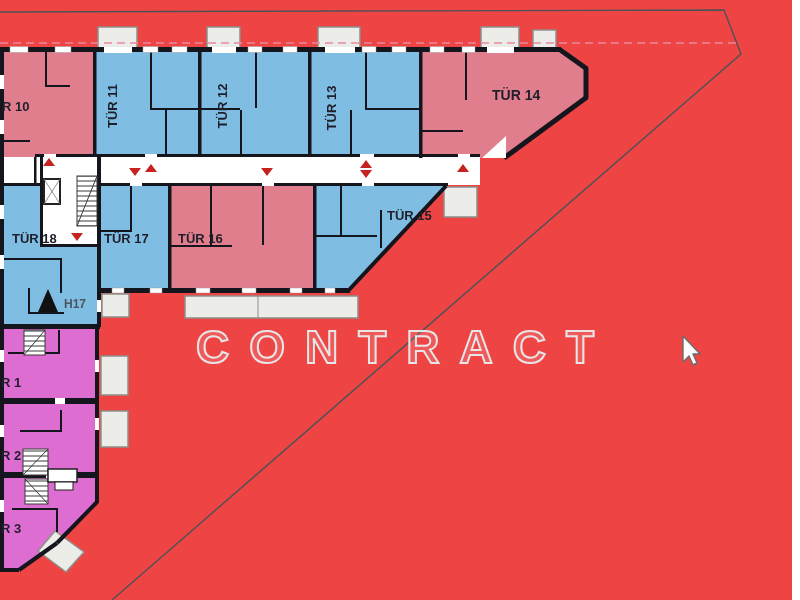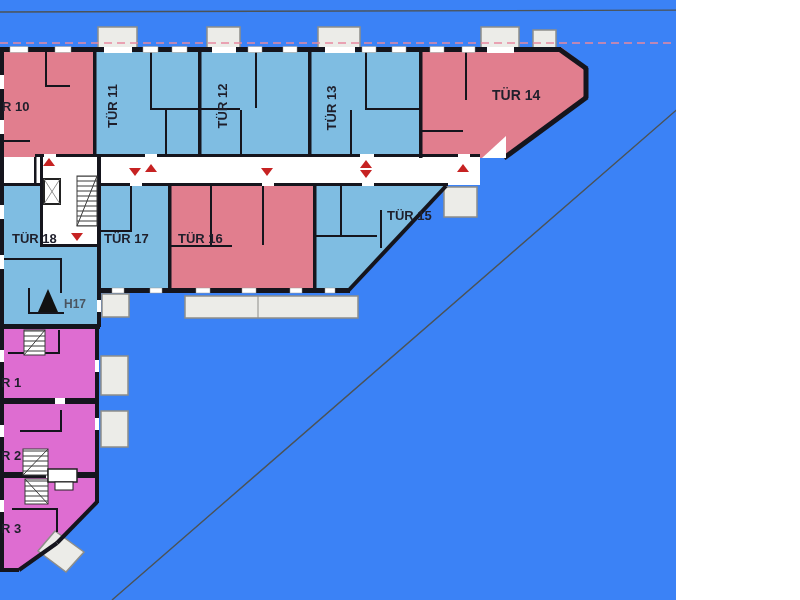--- a/index.html
+++ b/index.html
@@ -1,16 +1,16 @@
 <!DOCTYPE html>
 <html><head>
 <meta charset="utf-8">
 <style>
   html,body{margin:0;padding:0;background:#ffffff;}
-  #stage{position:relative;width:676px;height:600px;overflow:hidden;background:#3b82f6;
+  #stage{position:relative;width:792px;height:600px;overflow:hidden;background:#ef4444;
          font-family:"Liberation Sans",sans-serif;}
   #plan-svg{position:absolute;left:0;top:0;}
   
   .u-blue{fill:#7FBDE2;}
   .u-red{fill:#E17E8E;}
   .u-mag{fill:#DE6DD1;}
   .balc{fill:#ECECE8;stroke:#8E8E8A;stroke-width:1.5;}
   .wall{fill:#15151d;}
   .thin{fill:#15151d;}
   .wgap{fill:#ffffff;stroke:#9a9a98;stroke-width:0.5;}
@@ -232,20 +232,21 @@
     <text class="lbl" x="12" y="243">TÜR 18</text>
     <text class="lbl" x="1" y="387">R 1</text>
     <text class="lbl" x="1" y="460">R 2</text>
     <text class="lbl" x="1" y="533">R 3</text>
     <text class="lblh17" x="64" y="308">H17</text>
   </g>
 
   <path d="M683,336 L683,362 L689,356 L693,365 L697,363 L693,354 L700,354 Z" fill="#fdfdfd" stroke="#6b6b6b" stroke-width="1.4" stroke-linejoin="round"></path>
 </svg>
 
+  <div id="wm2" class="wm">CONTRACT</div>
 
   <div id="legend-w">W</div>
   <div class="legend-swatch" style="top: 166px; background-color: rgb(240, 208, 96);"></div>
   <div class="legend-swatch" style="top: 194px; background-color: rgb(122, 184, 220);"></div>
   <div class="legend-swatch" style="top: 222px; background-color: rgb(220, 113, 134);"></div>
   <div class="legend-swatch" style="top: 250px; background-color: rgb(212, 104, 196);"></div>
   <div class="legend-swatch" style="top: 277px; background-color: rgb(240, 164, 28);"></div>
   <div id="legend-text-sliver"></div>
 
 </div>

